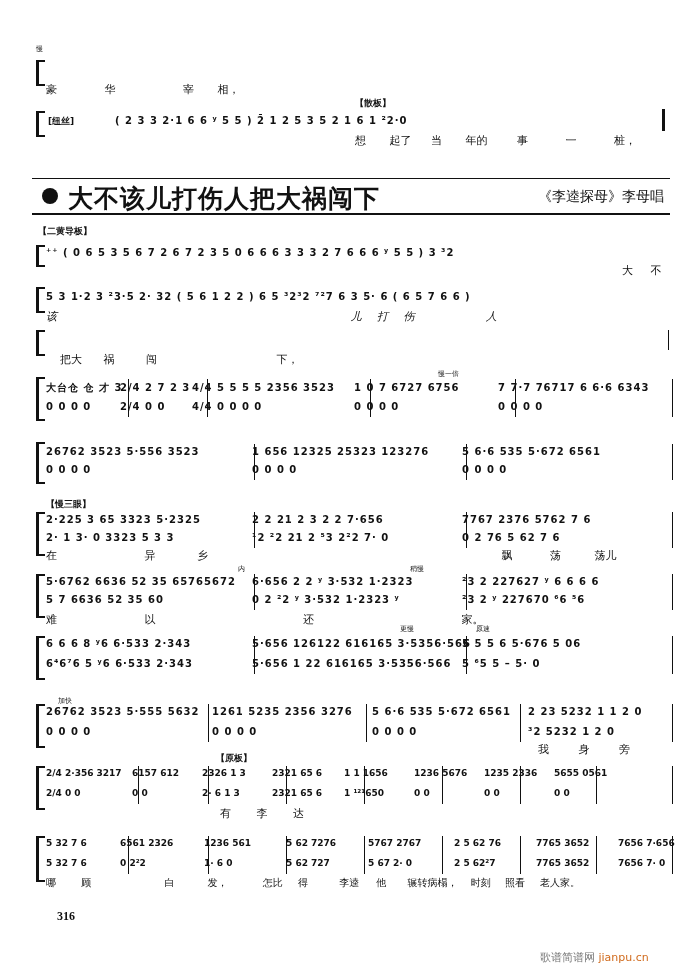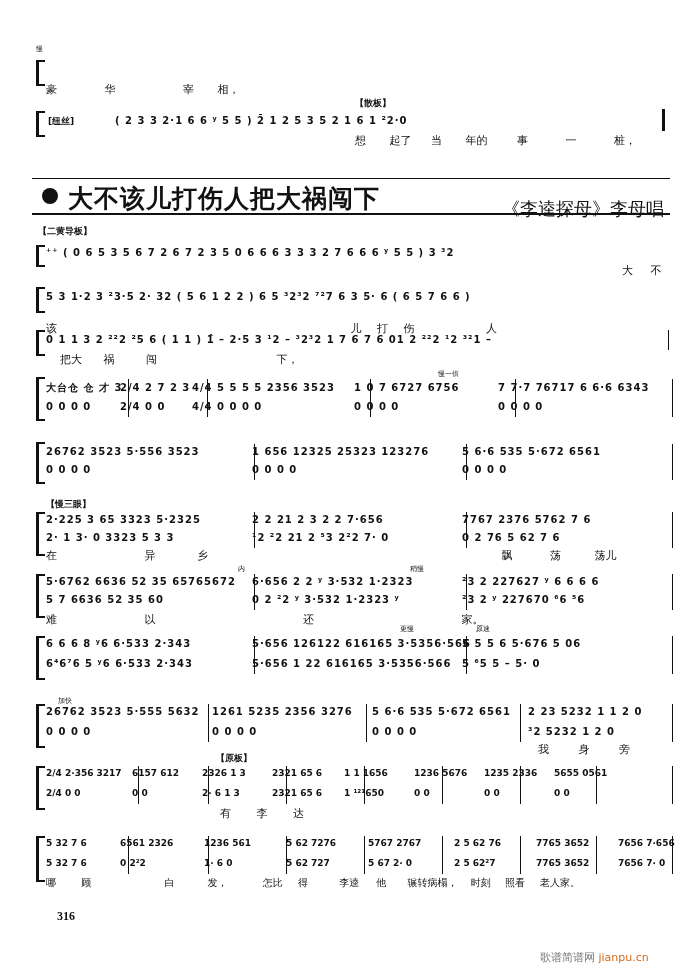--- a/index.html
+++ b/index.html
@@ -11,21 +11,21 @@
   .lyr{position:absolute;left:16px;right:0;font-size:11px;white-space:nowrap;letter-spacing:0;}
   .lyr span{display:inline-block;}
   .label{position:absolute;font-size:9px;font-weight:bold;white-space:nowrap;}
   .tiny{position:absolute;font-size:7px;white-space:nowrap;}
   .bar{position:absolute;width:1px;background:#111;}
   .endbar{position:absolute;width:3px;background:#111;}
   .rule{position:absolute;left:32px;width:638px;background:#111;}
   .title-wrap{position:absolute;left:32px;top:180px;width:638px;height:32px;}
   .bullet{position:absolute;left:10px;top:8px;width:16px;height:16px;border-radius:50%;background:#111;}
   .title{position:absolute;left:36px;top:2px;font-family:"DejaVu Serif",serif;font-size:25px;font-weight:bold;letter-spacing:1px;}
-  .source{position:absolute;right:6px;top:8px;font-family:Liberation Sans, sans-serif;font-size:18px;margin-top:9px;}
+  .source{position:absolute;right:6px;top:8px;font-family:Liberation Sans, sans-serif;font-size:14px;}
   .pagenum{position:absolute;left:57px;top:909px;font-family:"Liberation Serif",serif;font-weight:bold;font-size:12px;}
   .watermark{position:absolute;left:540px;top:950px;font-size:11px;color:#777;}
   .watermark .en{color:#d06a1c;}
   .notes span{display:inline-block;margin-right:10px;}
 </style>
 </head>
 <body>
 
 <div class="page">
 
@@ -71,32 +71,31 @@
     <div class="row" style="top:22px;">⁺⁺ ( 0 6  5 3  5 6  7 2  6 7  2 3  5 0  6  6 6  3  3 3  2  7  6  6 6 ʸ 5  5 ) 3  ³2</div>
     <div class="lyr" style="left:592px;top:38px;">
       <span style="margin-right:14px;">大</span>
       <span>不</span>
     </div>
   </div>
 
   <div class="sys" style="top:285px;height:40px;">
     <div class="brace" style="left:6px;top:2px;height:22px;"></div>
     <div class="row" style="top:6px;">5 3  1·2  3  ²3·5  2·  32  ( 5  6  1  2  2 ) 6̄  5  ³2³2 ⁷²7  6 3  5·  6̄ ( 6  5  7  6  6 )</div>
-    <div class="lyr" style="top:36px;">
+    <div class="lyr" style="top:24px;font-style:italic;">
       <span style="margin-right:290px;">该</span>
       <span style="margin-right:12px;">儿</span>
       <span style="margin-right:12px;">打</span>
       <span style="margin-right:68px;">伤</span>
       <span>人</span>
     </div>
   </div>
 
   <div class="sys" style="top:328px;height:40px;">
     <div class="brace" style="left:6px;top:2px;height:22px;"></div>
-    <div class="row" style="top:6px;">0 1  1 3  2  ²²2  ²5 6  ( 1  1 ) 1̂  –  2·5  3  ¹2  –  ³2³2  1 7  6 7  6 01  2  ²²2  ¹2  ³²1  –</div>
     <div class="lyr" style="left:30px;top:24px;">
       <span style="margin-right:18px;">把大</span>
       <span style="margin-right:28px;">祸</span>
       <span style="margin-right:116px;">闯</span>
       <span>下，</span>
     </div>
     <div class="bar" style="left:638px;top:2px;height:20px;"></div>
   </div>
 
   <div class="sys" style="top:375px;height:50px;">

